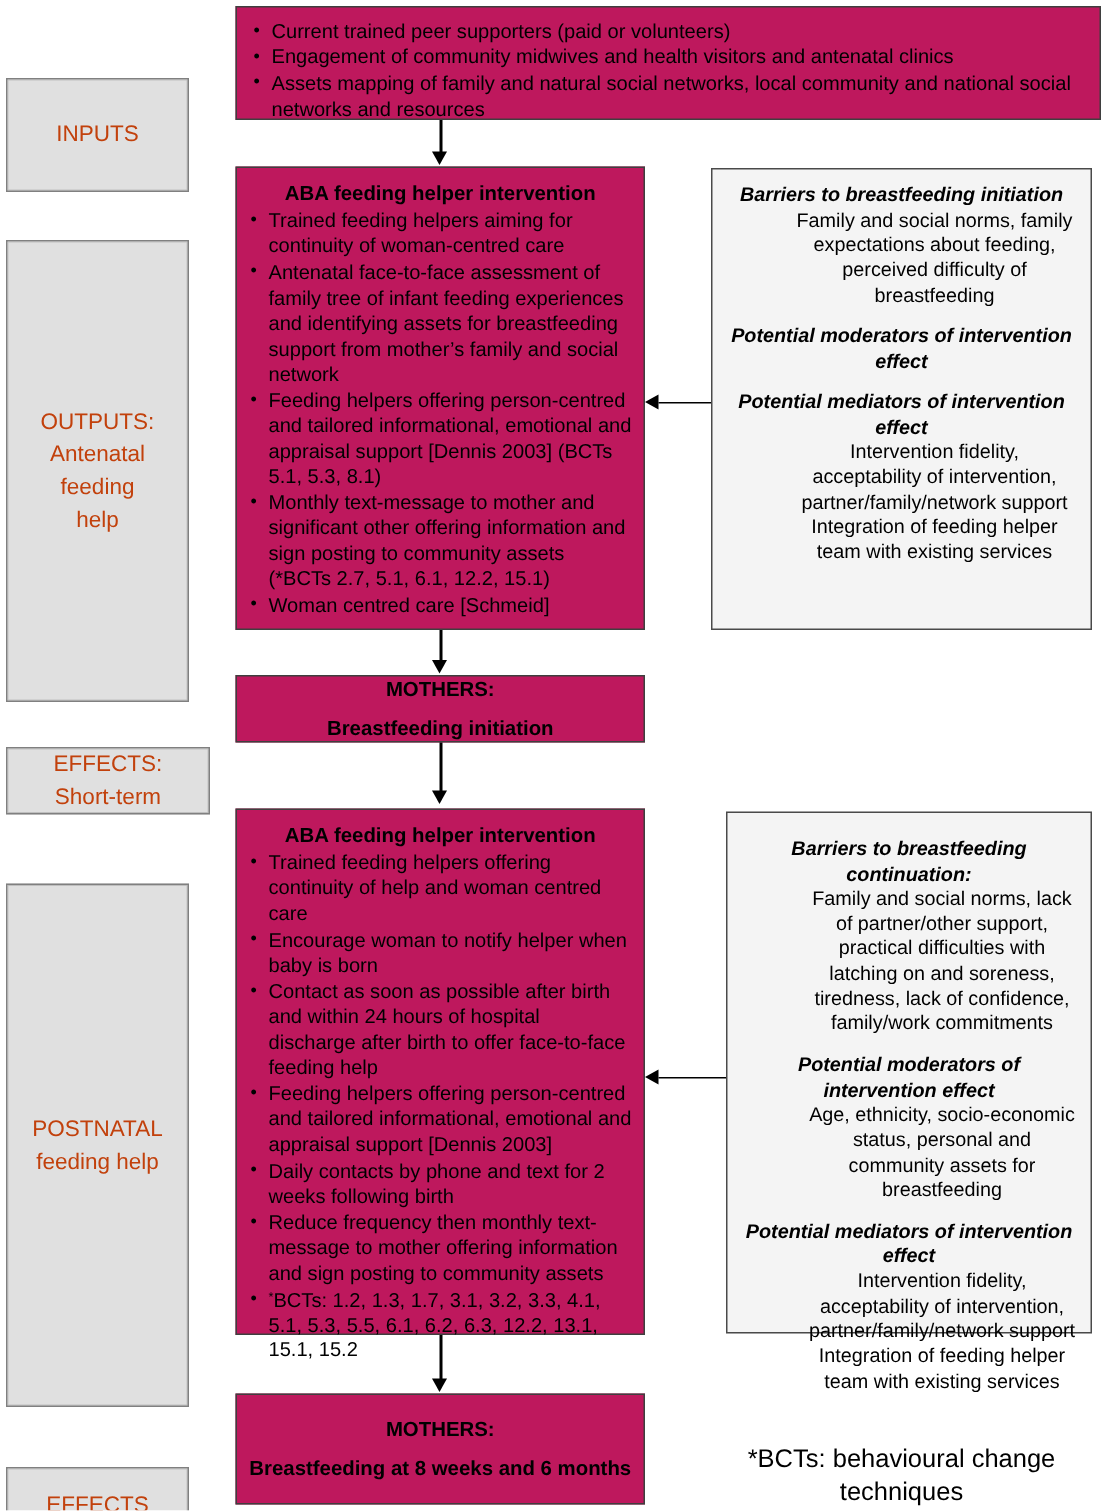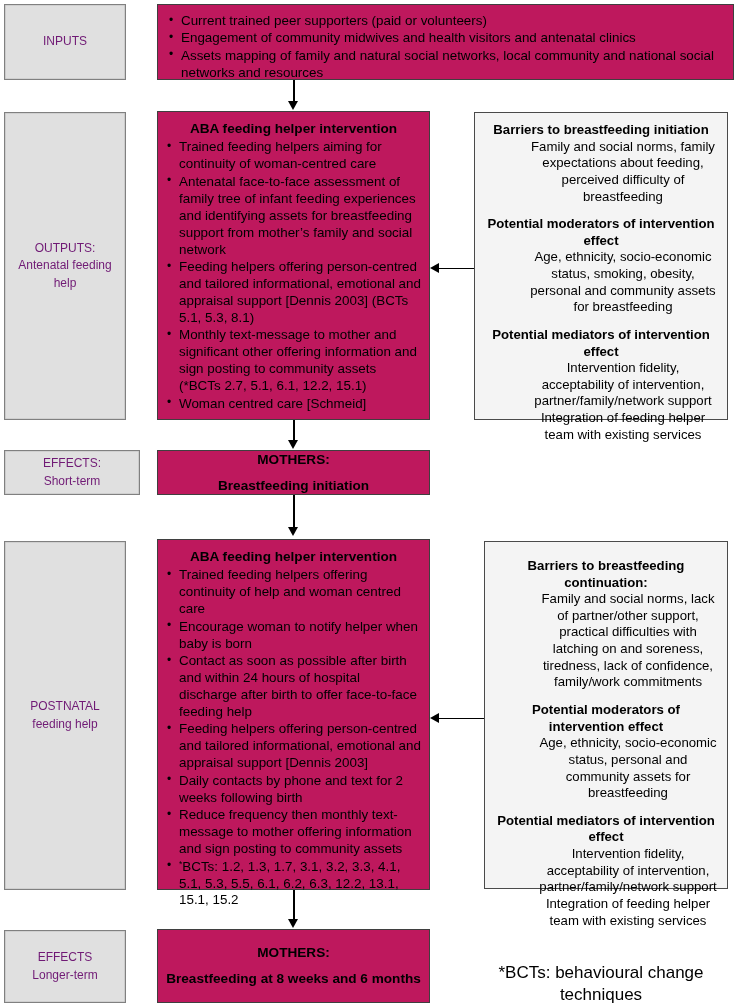--- a/index.html
+++ b/index.html
@@ -31,24 +31,25 @@
   }
   .shaded {
     background: #f4f4f4;
     border: 1.4px solid #4a4a4a;
   }
   .stagelabel {
     display: flex;
     align-items: center;
     justify-content: center;
     text-align: center;
-    font-size: 12px;
+    font-size: 15px;
     line-height: 1.45;
-    color: #701a75;
+    color: #c2410c;
     padding: 2px 6px;
+    margin-top: 48px;
   }
   .boxtitle {
     font-weight: bold;
     text-align: center;
     font-size: 13.6px;
     margin: 0 0 1px 0;
     line-height: 1.35;
   }
   ul.bullets {
     list-style: none;
@@ -68,20 +69,21 @@
     position: absolute;
     left: 1px;
     top: -0.5px;
     font-size: 12px;
   }
   .inner {
     padding: 7px 9px 5px 8px;
   }
   .sechead {
     font-weight: bold;
+    font-style: italic;
     text-align: center;
     font-size: 13.2px;
     line-height: 1.25;
     margin-top: 11px;
   }
   .sechead.first { margin-top: 0; }
   .sectext {
     text-align: center;
     font-size: 13.2px;
     line-height: 1.265;
@@ -169,21 +171,20 @@
       </ul>
     </div>
   </div>
 
   <div class="box shaded" style="left:474px; top:112px; width:254px; height:308px;">
     <div class="inner" style="padding:9px 10px 6px 10px;">
       <div class="sechead first">Barriers to breastfeeding initiation</div>
       <div class="sectext">Family and social norms, family expectations about feeding, perceived difficulty of breastfeeding</div>
 
       <div class="sechead">Potential moderators of intervention effect</div>
-      <div class="sectext">Age, ethnicity, socio-economic status, smoking, obesity, personal and community assets for breastfeeding</div>
 
       <div class="sechead">Potential mediators of intervention effect</div>
       <div class="sectext">Intervention fidelity, acceptability of intervention, partner/family/network support</div>
       <div class="sectext">Integration of feeding helper team with existing services</div>
     </div>
   </div>
 
   <div class="connector hline" style="left:439px; top:267.5px; width:35px;"></div>
   <div class="arrowleft" style="left:430px; top:262.5px;"></div>
 

